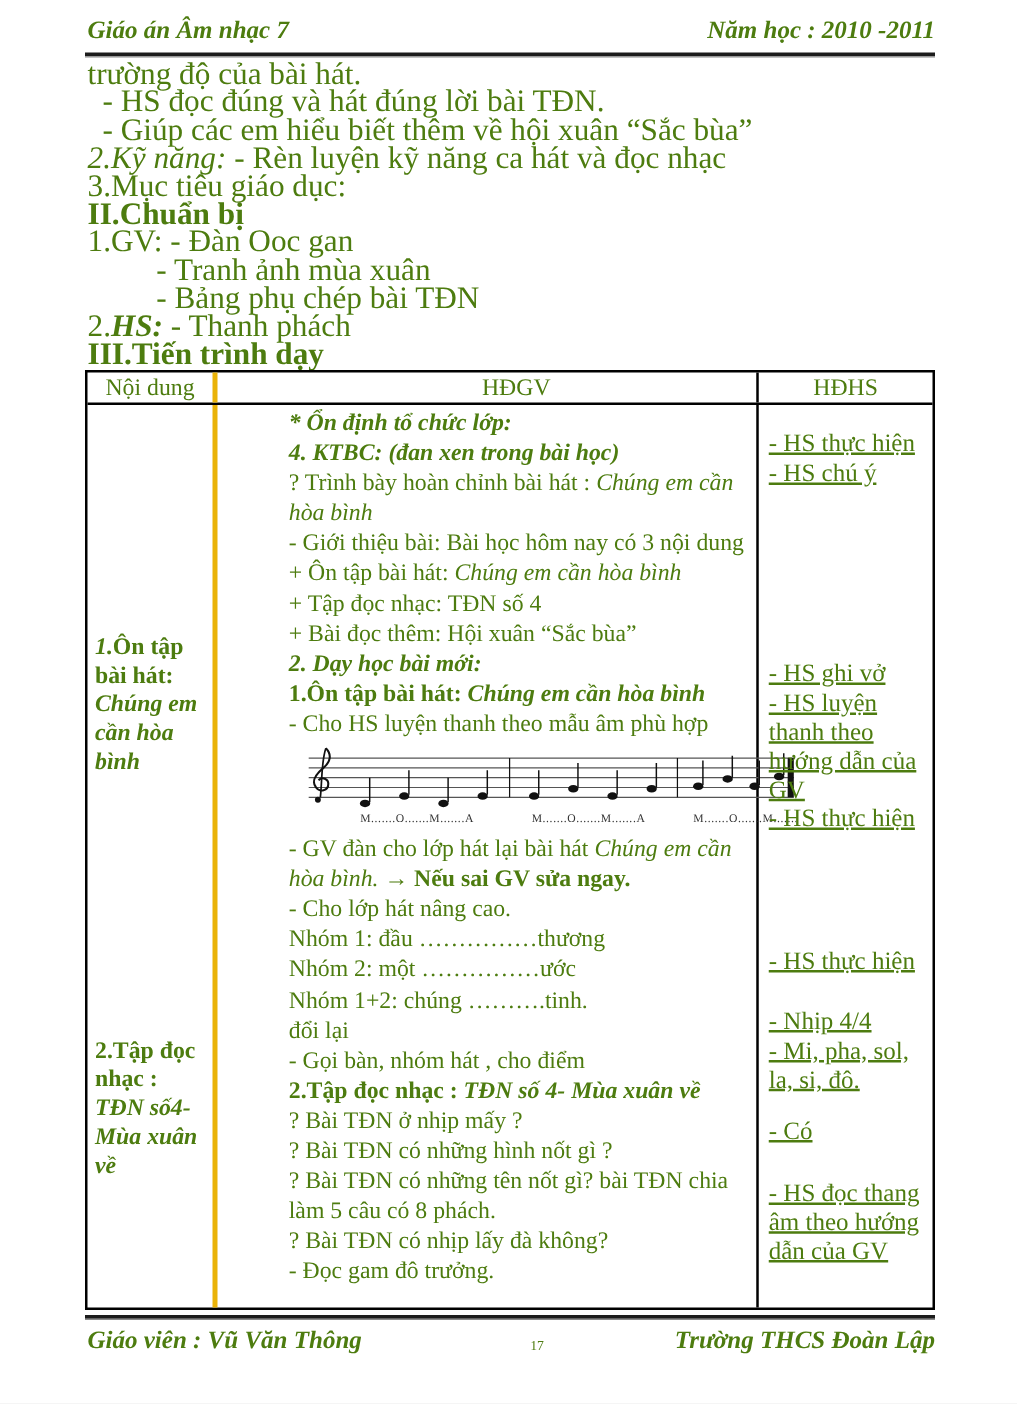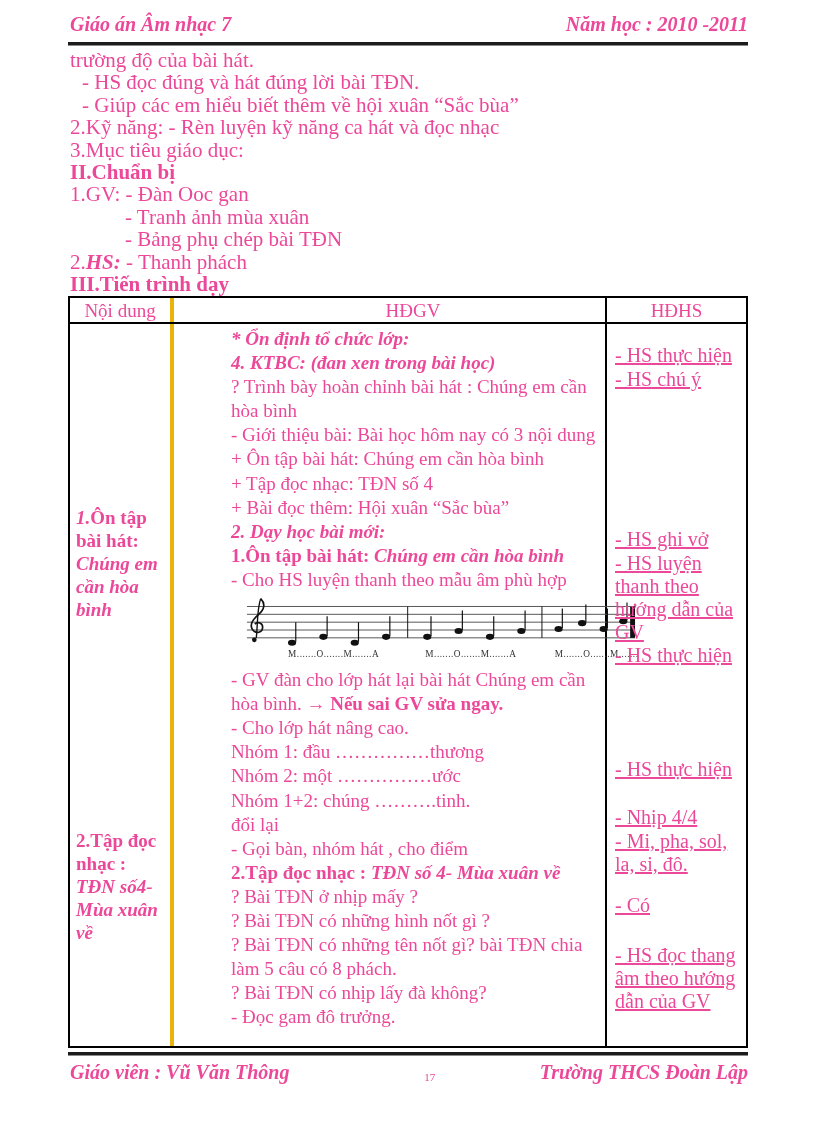--- a/index.html
+++ b/index.html
@@ -1,36 +1,36 @@
 <!DOCTYPE html>
 <html><head>
 <meta charset="utf-8">
 <style>
   * { margin:0; padding:0; box-sizing:border-box; }
   html,body { background:#e8e8e8; }
   .page {
     position:relative; width:816px; height:1123px; background:#ffffff;
-    font-family:"Liberation Serif","DejaVu Serif",serif; color:#ec4899;
+    font-family:"Liberation Serif","DejaVu Serif",serif; color:#4d7c0f;
     margin:0 auto; overflow:hidden;
   }
   
   .doc-header { position:absolute; top:13px; left:70px; width:678px;
     display:flex; justify-content:space-between;
     font-size:20px; font-weight:bold; font-style:italic; }
   .rule-double { position:absolute; left:68px; width:680px; height:2px;
     border-top:3px solid #1c1c1c; border-bottom:1px solid #8a8a8a; }
   .rule-top { top:42px; }
   .rule-bottom { top:1052px; }
   
   .intro { position:absolute; top:49px; left:70px; width:680px;
-    font-size:21px; line-height:22.4px; }
+    font-size:25px; line-height:22.4px; }
   .indent1 { padding-left:12px; }
   .indent2 { padding-left:55px; }
   .b { font-weight:bold; }
-  .i { }
+  .i { font-style:italic; }
   .bi { font-weight:bold; font-style:italic; }
   
   .lesson-table { position:absolute; top:296px; left:68px; width:680px; height:752px;
     border:2px solid #000; }
   .t-header { display:flex; height:26px; border-bottom:2px solid #000;
     font-size:19px; text-align:center; }
   .t-body { display:flex; height:722px; }
   .col1 { width:104px; border-right:4px solid #eab308; position:relative; }
   .col2 { width:433px; border-right:2px solid #000; position:relative;padding-left:47px; }
   .col3 { flex:1; position:relative; }

